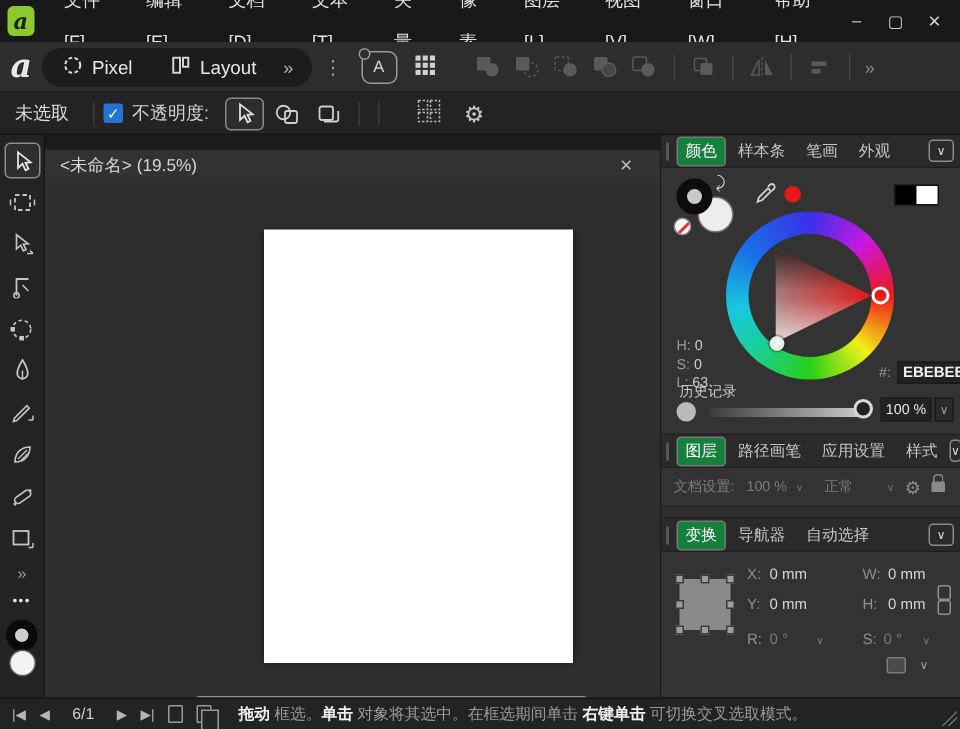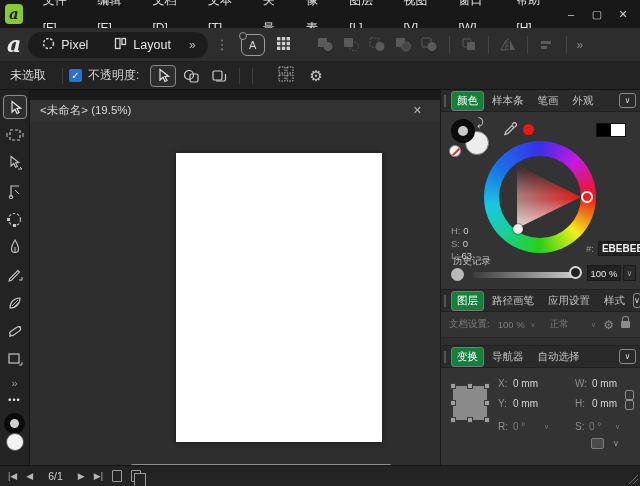--- a/index.html
+++ b/index.html
@@ -504,16 +504,19 @@
   <div class="statusbar">
     <div class="nav">
       <span class="g">|◀</span>
       <span class="g">◀</span>
       <span class="pageind">6/1</span>
       <span class="g">▶</span>
       <span class="g">▶|</span>
       <span class="pgicon"></span>
       <span class="pgicon double"></span>
     </div>
+    <div class="hint">
+      <span class="b">拖动</span><span class="n"> 框选。</span><span class="b">单击</span><span class="n"> 对象将其选中。在框选期间单击 </span><span class="b">右键单击</span><span class="n"> 可切换交叉选取模式。</span>
+    </div>
     <span class="grip"></span>
   </div>
 
 </div>
 
 </body></html>

